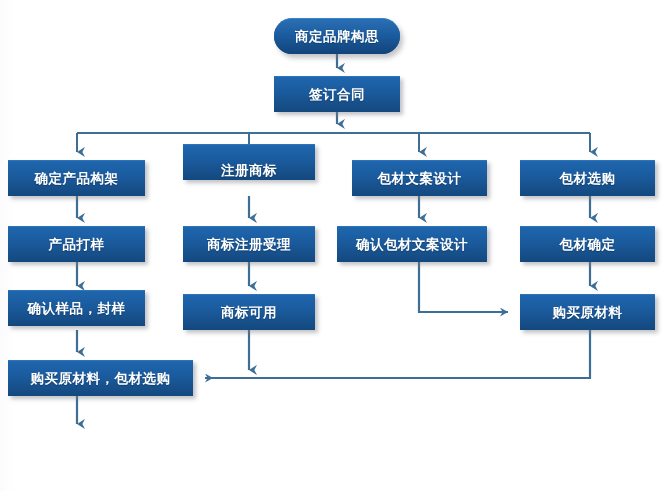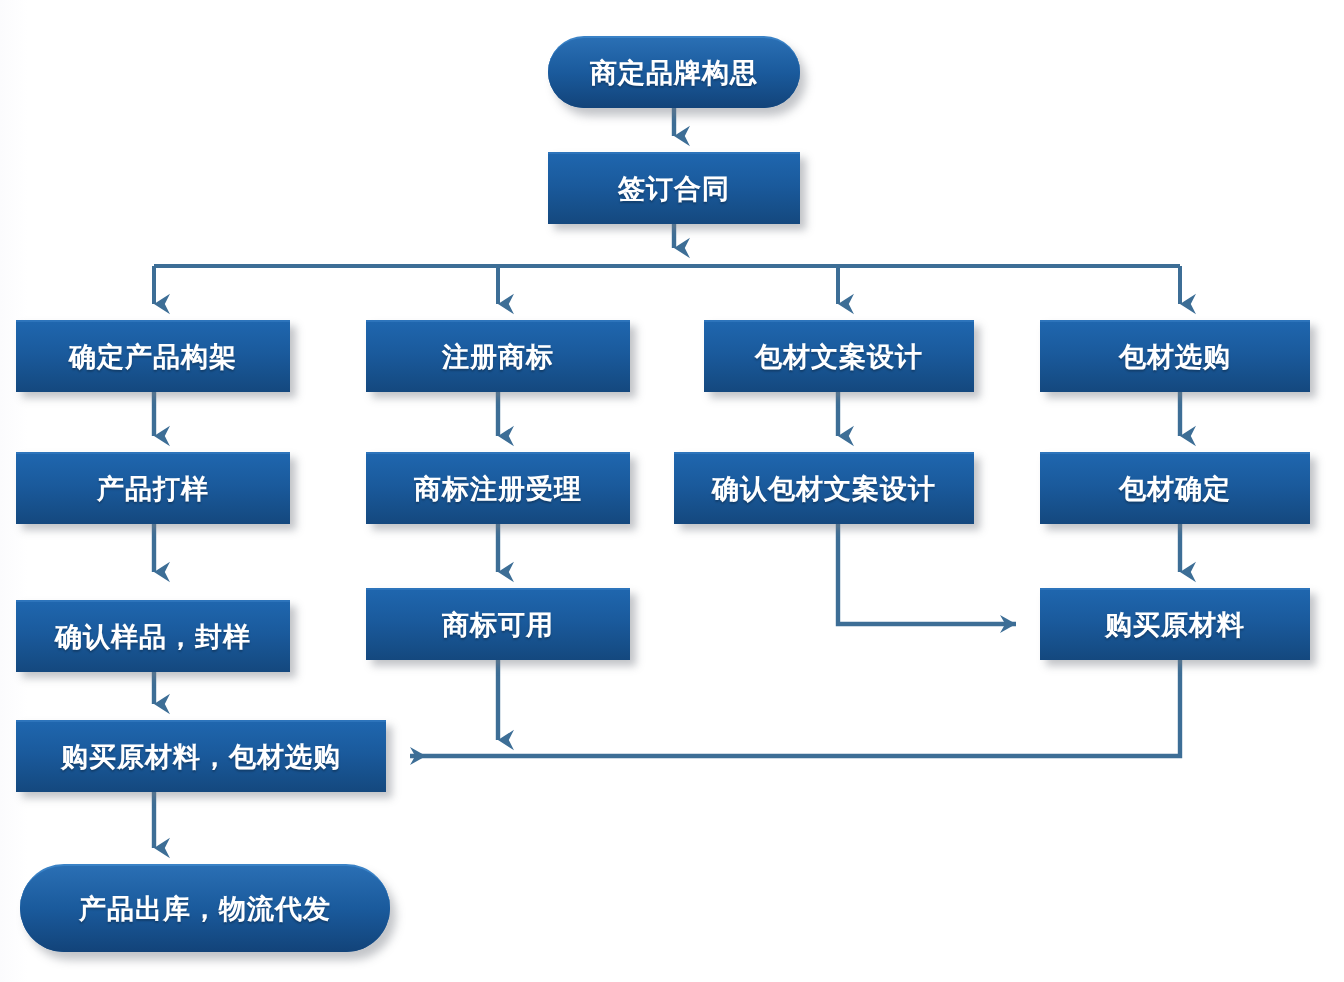--- a/index.html
+++ b/index.html
@@ -111,21 +111,21 @@
   </div>
 
   <div class="node" style="left:274px; top:76px; width:126px; height:36px;">
     <span class="label">签订合同</span>
   </div>
 
   <div class="node" style="left:8px; top:160px; width:137px; height:36px;">
     <span class="label">确定产品构架</span>
   </div>
 
-  <div class="node" style="left:183px; top:160px; width:132px; height:36px;">
+  <div class="node" style="left:183px; top:144px; width:132px; height:36px;align-items:flex-end;">
     <span class="label">注册商标</span>
   </div>
 
   <div class="node" style="left:520px; top:160px; width:135px; height:36px;">
     <span class="label">包材选购</span>
   </div>
 
   <div class="node" style="left:352px; top:160px; width:135px; height:36px;">
     <span class="label">包材文案设计</span>
   </div>
@@ -139,33 +139,30 @@
   </div>
 
   <div class="node" style="left:337px; top:226px; width:150px; height:36px;">
     <span class="label">确认包材文案设计</span>
   </div>
 
   <div class="node" style="left:520px; top:226px; width:135px; height:36px;align-items:center;">
     <span class="label">包材确定</span>
   </div>
 
-  <div class="node" style="left:8px; top:300px; width:137px; height:36px;">
+  <div class="node" style="left:8px; top:290px; width:137px; height:36px;">
     <span class="label">确认样品，封样</span>
   </div>
 
   <div class="node" style="left:183px; top:294px; width:132px; height:36px;">
     <span class="label">商标可用</span>
   </div>
 
   <div class="node" style="left:520px; top:294px; width:135px; height:36px;">
     <span class="label">购买原材料</span>
   </div>
 
   <div class="node" style="left:8px; top:360px; width:185px; height:36px;">
     <span class="label">购买原材料，包材选购</span>
   </div>
 
-  <div class="node rounded" style="left:10px; top:432px; width:185px; height:44px;">
-    <span class="label">产品出库，物流代发</span>
-  </div>
 
 </div>
 
 </body></html>

